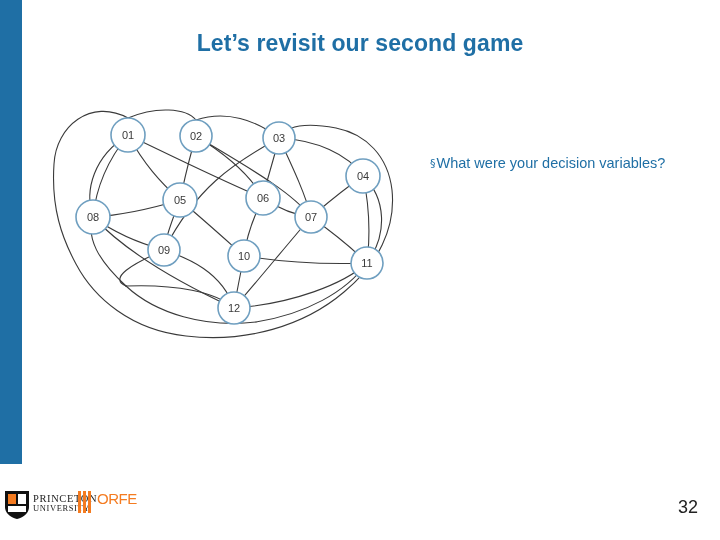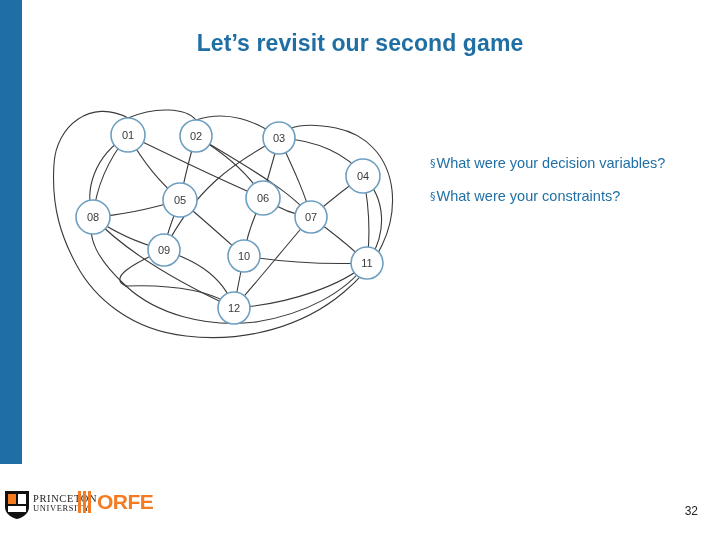--- a/index.html
+++ b/index.html
@@ -123,30 +123,30 @@
     display: block;
   }
   .orfe .bars i:nth-child(1) { left: 0px; }
   .orfe .bars i:nth-child(2) { left: 5px; }
   .orfe .bars i:nth-child(3) { left: 10px; }
   .orfe .word {
     position: absolute;
     left: 19px;
     top: 4px;
     font-family: "Liberation Sans", sans-serif;
-    font-weight: bold;
-    font-size: 21px;
+    font-weight: normal;
+    font-size: 15px;
     color: #f47b20;
     letter-spacing: -0.5px;
   }
   .page-num {
     position: absolute;
     right: 22px;
     bottom: 22px;
-    font-size: 12px;
+    font-size: 18px;
     color: #222;
   }
   .node-label {
     font-family: "Liberation Sans", sans-serif;
     font-size: 11px;
     fill: #3a3a3a;
   }
 </style>
 </head>
 <body>
@@ -249,23 +249,20 @@
           <text class="node-label" x="198" y="234" text-anchor="middle">12</text>
         </g>
       </g>
     </svg>
   </div>
 
   <div class="bullets">
     <div class="bullet">
       <span class="mark">§</span><span>What were your decision variables?</span>
     </div>
-    <div class="bullet">
-      <span class="mark">§</span><span>What were your constraints?</span>
-    </div>
   </div>
 
   <div class="footer-logos">
     <svg class="shield" viewBox="0 0 26 30" xmlns="http://www.w3.org/2000/svg">
       <path d="M1 1 H25 V17 C25 24, 18 28, 13 29 C8 28, 1 24, 1 17 Z" fill="#111111"></path>
       <path d="M4 4 H12 V14 H4 Z" fill="#f47b20"></path>
       <path d="M14 4 H22 V14 H14 Z" fill="#ffffff"></path>
       <path d="M4 16 H22 V22 H4 Z" fill="#ffffff"></path>
     </svg>
     <div class="princeton-text">

